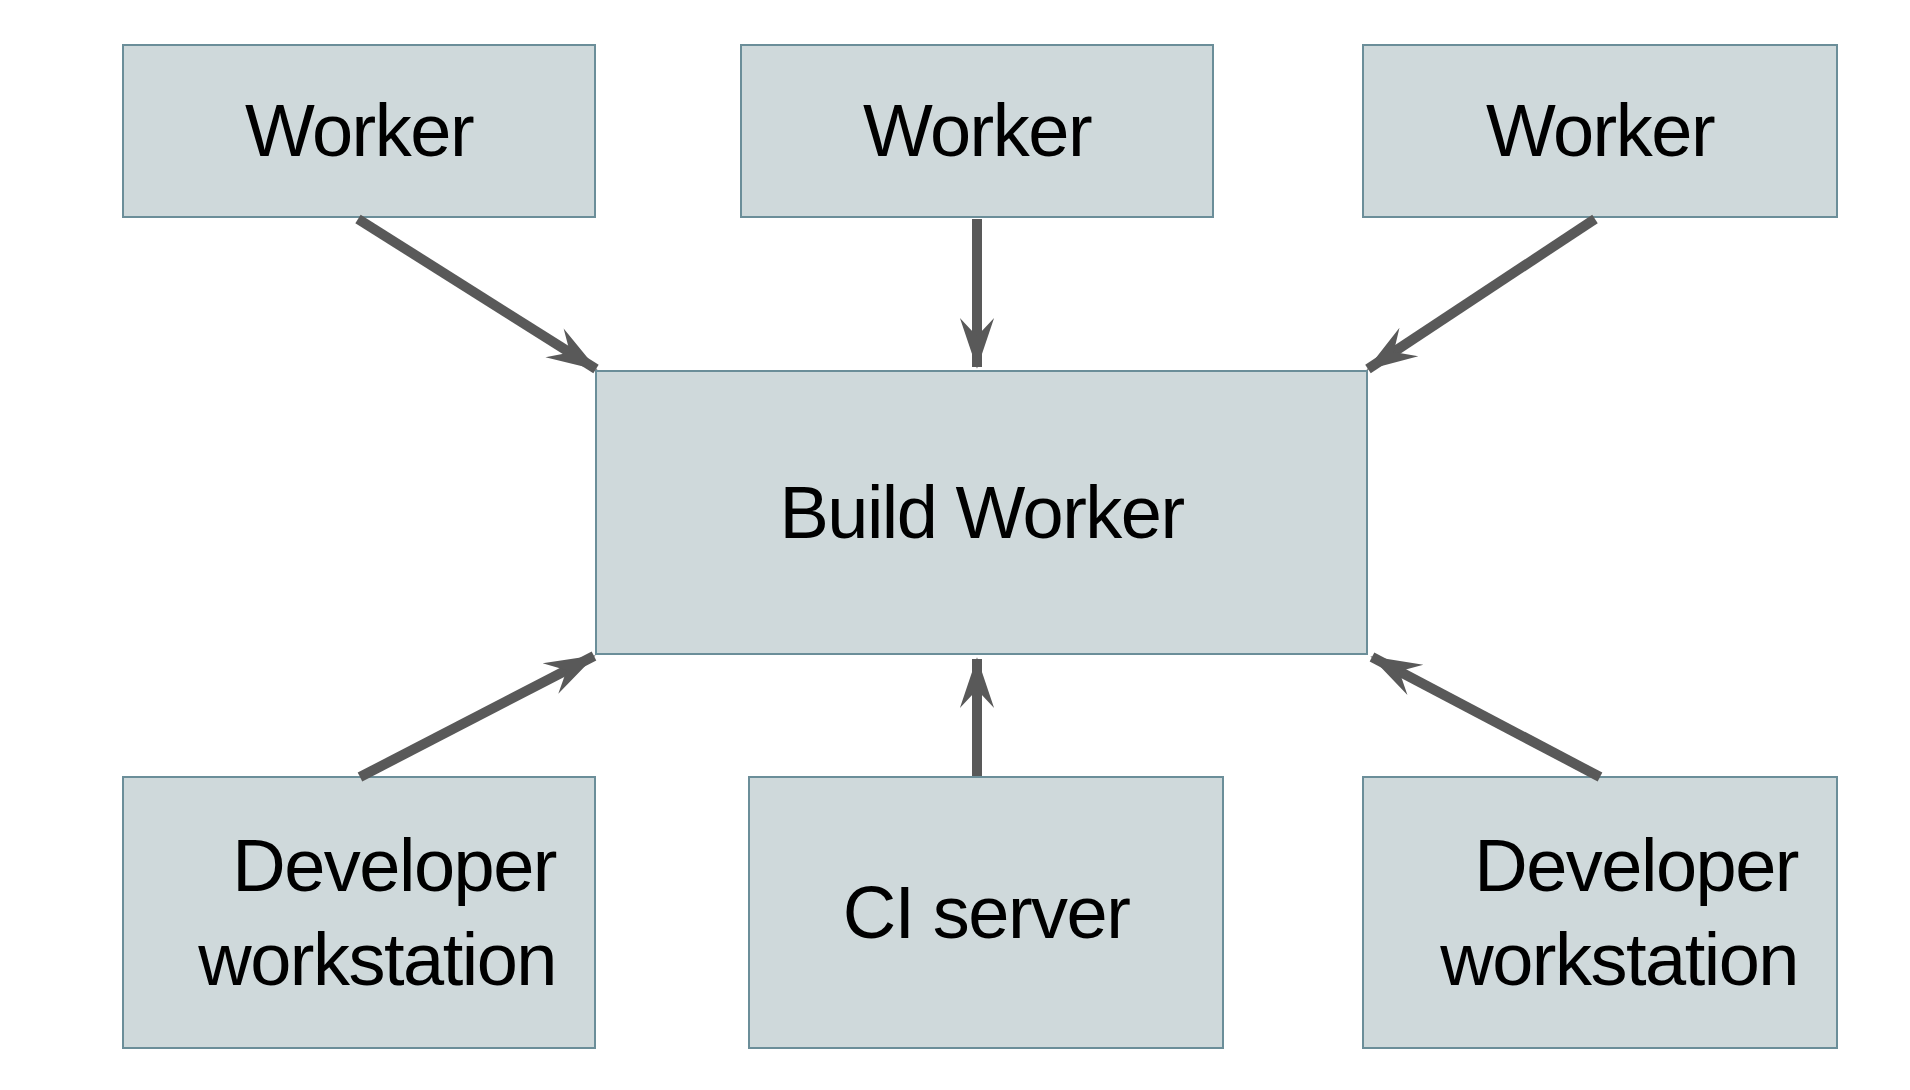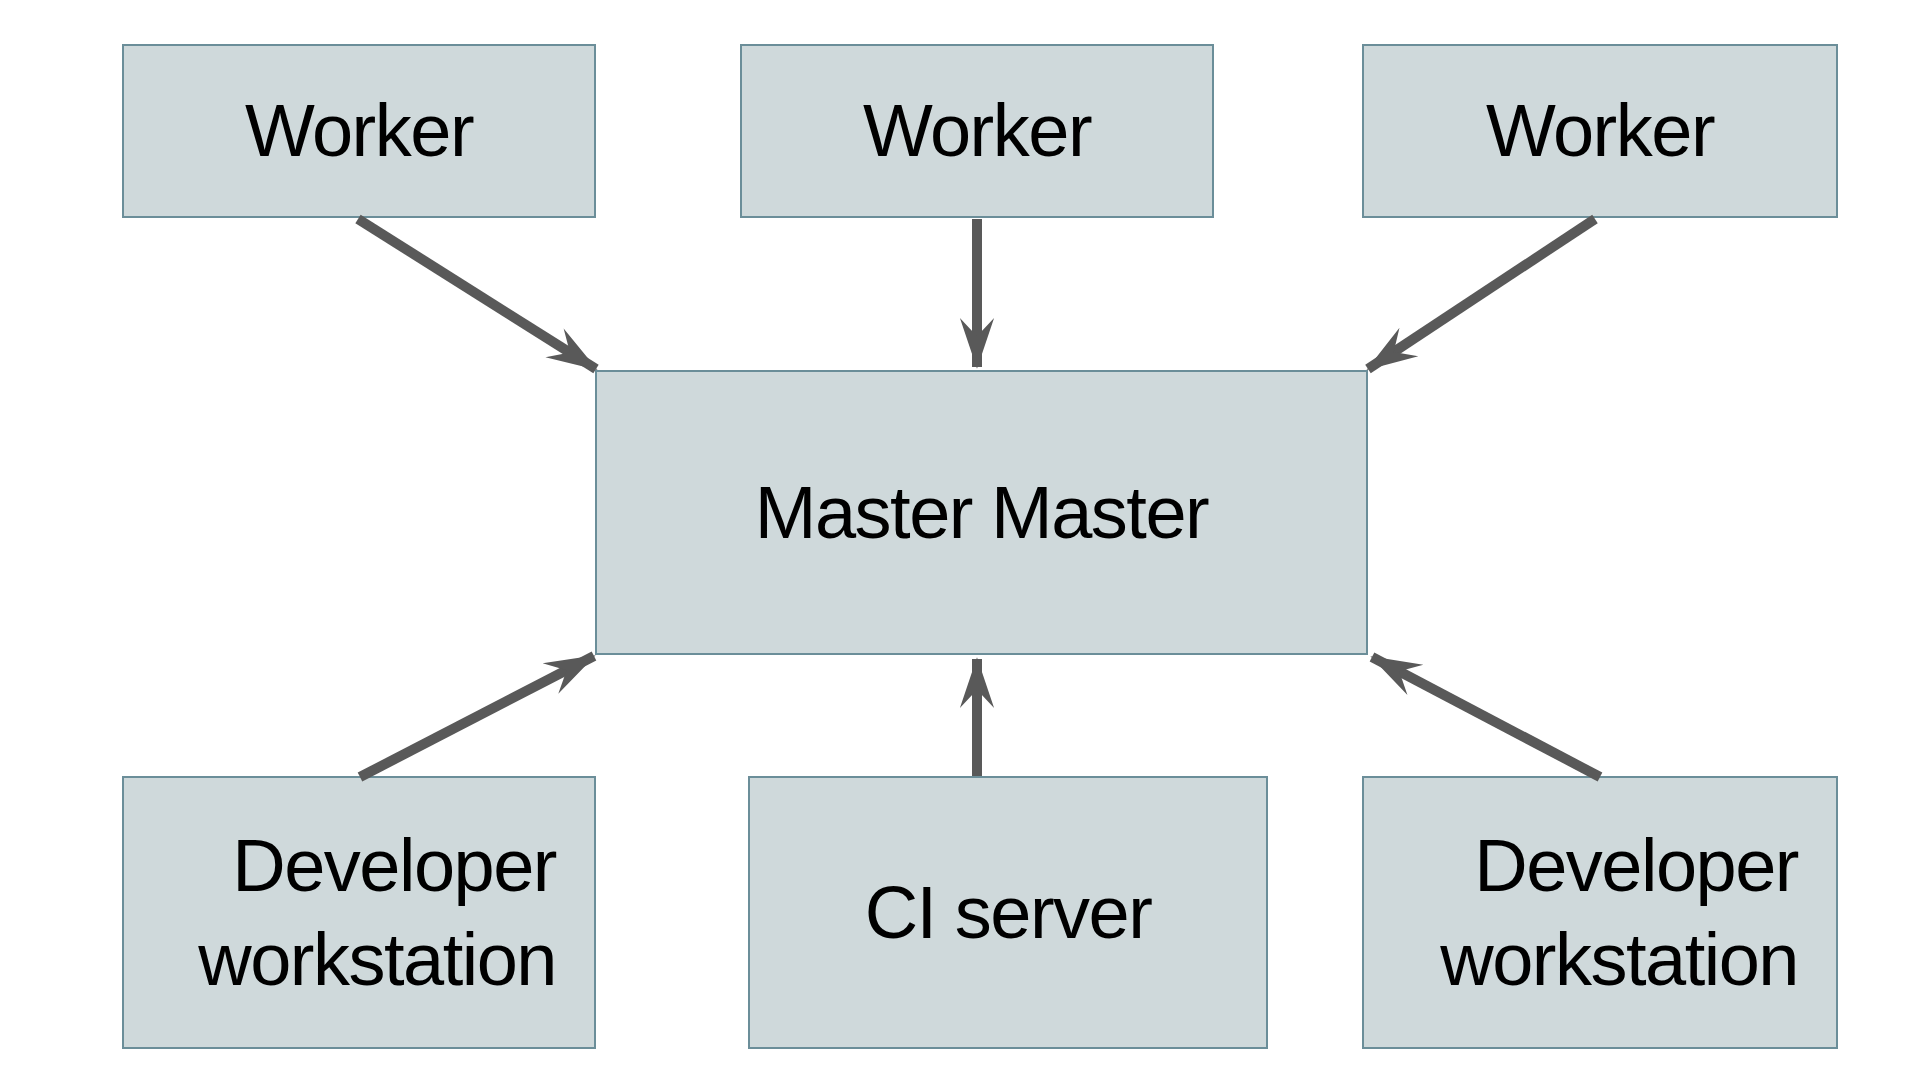--- a/index.html
+++ b/index.html
@@ -51,28 +51,28 @@
 
   <div class="node" style="left: 740px; top: 44px; width: 474px; height: 174px; background: rgb(207, 217, 219); border: 2px solid rgb(107, 142, 153);">
     <span class="node-label" style="color: rgb(0, 0, 0);">Worker</span>
   </div>
 
   <div class="node" style="left: 1362px; top: 44px; width: 476px; height: 174px; background: rgb(207, 217, 219); border: 2px solid rgb(107, 142, 153);">
     <span class="node-label" style="color: rgb(0, 0, 0);">Worker</span>
   </div>
 
   <div class="node" style="left: 595px; top: 370px; width: 773px; height: 285px; background: rgb(207, 217, 219); border: 2px solid rgb(107, 142, 153);">
-    <span class="node-label" style="color: rgb(0, 0, 0);">Master Master</span>
+    <span class="node-label" style="color: rgb(0, 0, 0);">Build Worker</span>
   </div>
 
   <div class="node" style="left: 122px; top: 776px; width: 474px; height: 273px; background: rgb(207, 217, 219); border: 2px solid rgb(107, 142, 153);">
     <span class="node-label" style="color: rgb(0, 0, 0);">Developer workstation</span>
   </div>
 
-  <div class="node" style="left: 748px; top: 776px; width: 520px; height: 273px; background: rgb(207, 217, 219); border: 2px solid rgb(107, 142, 153);">
+  <div class="node" style="left: 748px; top: 776px; width: 476px; height: 273px; background: rgb(207, 217, 219); border: 2px solid rgb(107, 142, 153);">
     <span class="node-label" style="color: rgb(0, 0, 0);">CI server</span>
   </div>
 
   <div class="node" style="left: 1362px; top: 776px; width: 476px; height: 273px; background: rgb(207, 217, 219); border: 2px solid rgb(107, 142, 153);">
     <span class="node-label" style="color: rgb(0, 0, 0);">Developer workstation</span>
   </div>
 </div>
   <svg id="edge-layer" width="1910" height="1090" viewBox="0 0 1910 1090" xmlns="http://www.w3.org/2000/svg">
     <defs>
       <marker id="arrowhead" viewBox="0 0 14 10" refX="13.5" refY="5" markerUnits="userSpaceOnUse" markerWidth="52" markerHeight="42" orient="auto">

